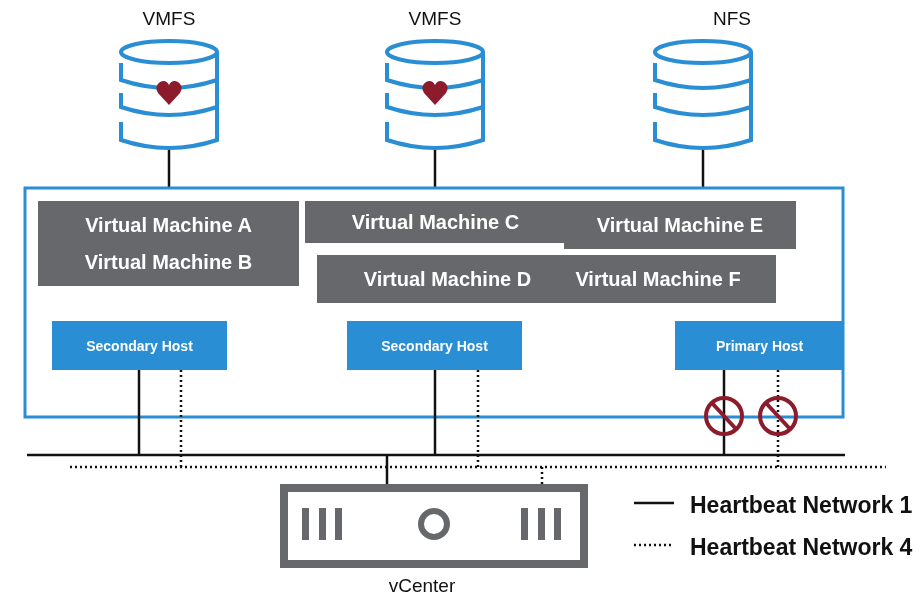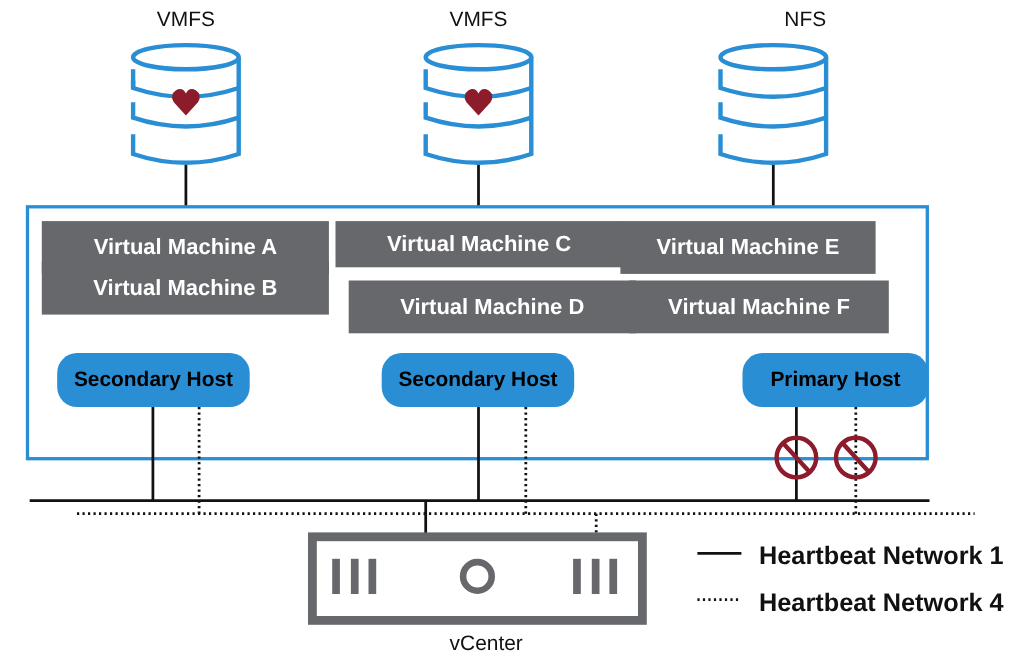--- a/index.html
+++ b/index.html
@@ -2,22 +2,22 @@
 <html><head>
 <meta charset="utf-8">
 <style>
   html, body { margin: 0; padding: 0; background: #ffffff; }
   body { width: 923px; height: 605px; position: relative; overflow: hidden;
          font-family: "Liberation Sans", "DejaVu Sans", sans-serif; }
   svg { position: absolute; left: 0; top: 0; }
   .lbl { position: absolute; font-weight: normal; color: #111; font-size: 19px; text-align: center; }
   .vm { position: absolute; background: #66686b; color: #fff; font-size: 20px; font-weight: bold;
         display: flex; align-items: center; justify-content: center; }
-  .host { position: absolute; background: #2a8ed4; color: #000000; font-size: 19px; font-weight: bold;
-          display: flex; align-items: center; justify-content: center; border-radius: 18px; }
+  .host { position: absolute; background: #2a8ed4; color: #ffffff; font-size: 14px; font-weight: bold;
+          display: flex; align-items: center; justify-content: center; }
   .legend-text { position: absolute; font-size: 23px; font-weight: bold; color: #111; }
 </style>
 </head>
 <body>
 
 <svg width="923" height="605" viewBox="0 0 923 605">
 
   <line x1="169" y1="150" x2="169" y2="188" stroke="#111" stroke-width="2.5"></line>
   <line x1="435" y1="150" x2="435" y2="188" stroke="#111" stroke-width="2.5"></line>
   <line x1="703" y1="150" x2="703" y2="188" stroke="#111" stroke-width="2.5"></line>
@@ -84,22 +84,22 @@
 
 <div class="lbl" style="left:119px; top:8px; width:100px;">VMFS</div>
 <div class="lbl" style="left:385px; top:8px; width:100px;">VMFS</div>
 <div class="lbl" style="left:682px; top:8px; width:100px;">NFS</div>
 
 <div class="vm" style="left:38px; top:201px; width:261px; height:48px;">Virtual Machine A</div>
 <div class="vm" style="left:305px; top:201px; width:261px; height:42px;">Virtual Machine C</div>
 <div class="vm" style="left:564px; top:201px; width:232px; height:48px;">Virtual Machine E</div>
 <div class="vm" style="left:38px; top:238px; width:261px; height:48px;">Virtual Machine B</div>
 <div class="vm" style="left:305px; top:255px; width:261px; height:48px;margin-left:12px;">Virtual Machine D</div>
-<div class="vm" style="left:572px; top:255px; width:236px; height:48px;">Virtual Machine F</div>
+<div class="vm" style="left:540px; top:255px; width:236px; height:48px;">Virtual Machine F</div>
 
 <div class="host" style="left:52px; top:321px; width:175px; height:49px;">Secondary Host</div>
 <div class="host" style="left:347px; top:321px; width:175px; height:49px;">Secondary Host</div>
 <div class="host" style="left:675px; top:321px; width:169px; height:49px;">Primary Host</div>
 
-<div class="lbl" style="left:392px; top:575px; width:100px;text-align:center;">vCenter</div>
+<div class="lbl" style="left:372px; top:575px; width:100px;text-align:center;">vCenter</div>
 
 <div class="legend-text" style="left:690px; top:492px;">Heartbeat Network 1</div>
 <div class="legend-text" style="left:690px; top:534px;">Heartbeat Network 4</div>
 
 </body></html>

